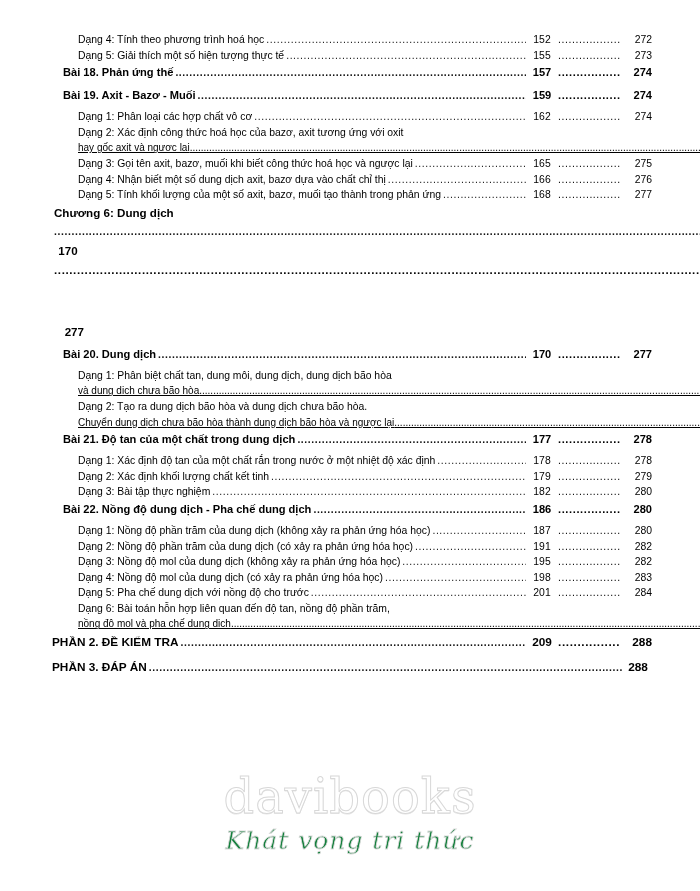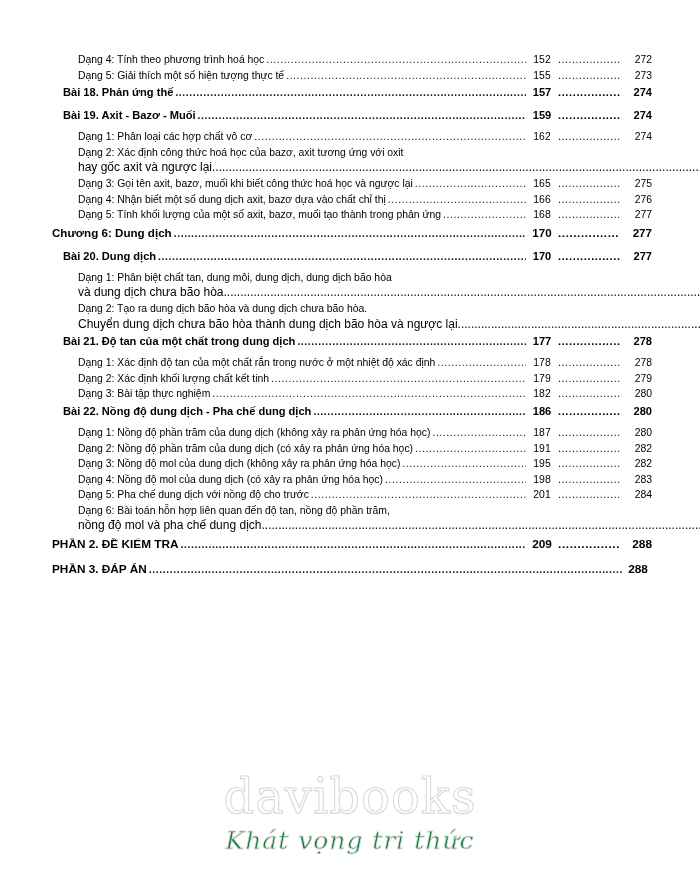--- a/index.html
+++ b/index.html
@@ -20,21 +20,20 @@
     left: 0; top: 0;
     width: 700px;
     height: 891px;
     box-sizing: border-box;
   }
   .toc {
     position: absolute;
     left: 52px;
     top: 32px;
     width: 600px;
-    margin-top: 20px;
   }
   .row {
     display: flex;
     align-items: baseline;
     font-size: 10.4px;
     line-height: 15.6px;
     white-space: nowrap;
   }
   .row .label {
     flex: 0 0 auto;
@@ -57,32 +56,33 @@
   .row .dots2 {
     flex: 0 0 62px;
     overflow: hidden;
     white-space: nowrap;
     margin: 0 2px;
     letter-spacing: 0.6px;
   }
   .row .num2 { width: 30px; text-align: right; }
 
   
-  .lvl-chapter  { padding-left: 0px; font-weight: bold; font-size: 11.6px; line-height: 19px; }
+  .lvl-chapter  { padding-left: 0px; font-weight: bold; font-size: 11.6px; line-height: 19px; flex-direction: column; }
   .lvl-bai      { padding-left: 11px; font-weight: bold; font-size: 11.1px; line-height: 18px; }
   .lvl-dang     { padding-left: 26px; font-weight: normal; }
   .lvl-part     { padding-left: 0px; font-weight: bold; font-size: 11.8px; line-height: 21px; }
 
   .cont {
-    font-size: 12px;
+    font-size: 10px;
     line-height: 15.6px;
     padding-left: 26px;
     display: flex;
     align-items: baseline;
     white-space: nowrap;
+    text-decoration: underline;
   }
   .spacer-sm { height: 4px; }
 
   
   .watermark {
     position: absolute;
     left: 0;
     top: 760px;
     width: 700px;
     text-align: center;

